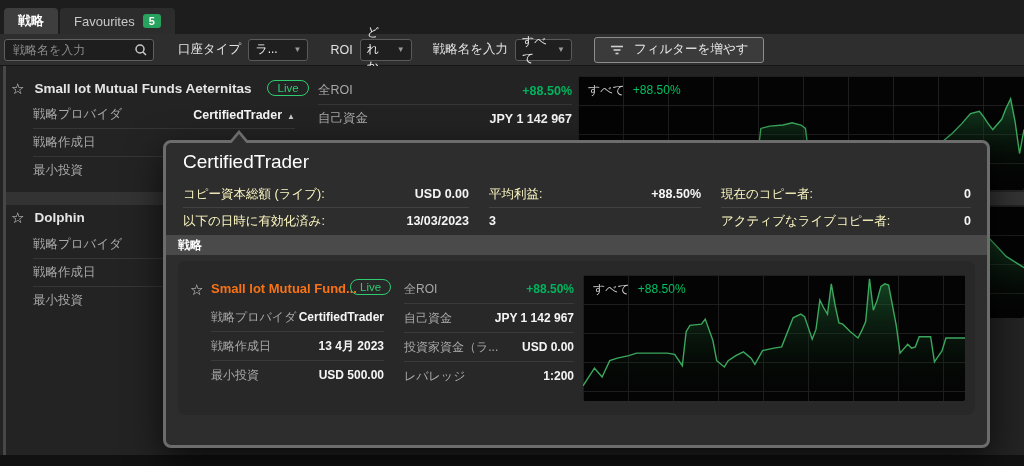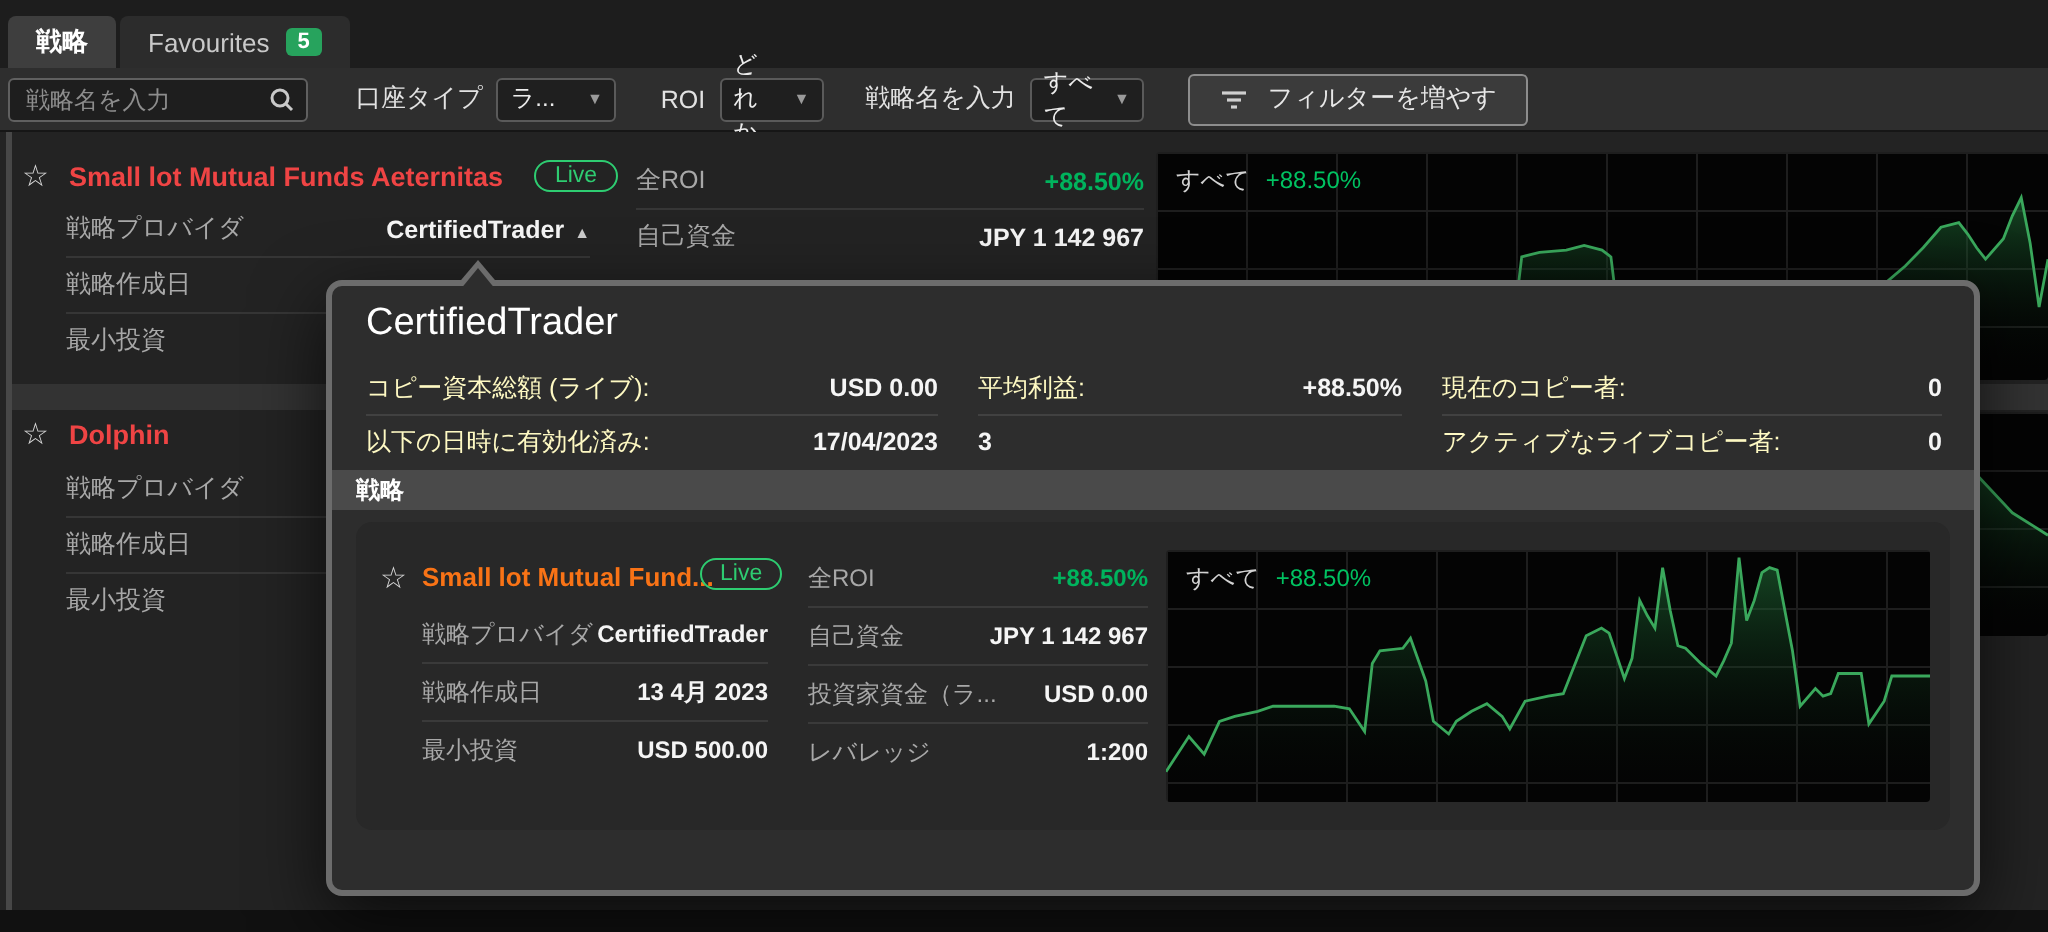--- a/index.html
+++ b/index.html
@@ -31,21 +31,21 @@
                background:#3b3b3b;border:1px solid #8d8d8d;border-radius:3px;color:#e8e8e8;font-size:12.5px;}
 
   
   .main-bg{position:absolute;left:0;top:66px;width:1024px;height:389px;background:#232323;}
   .gutter{position:absolute;left:3px;top:66px;width:3px;height:389px;background:#474747;}
   .row-band{position:absolute;left:6px;top:192px;width:1018px;height:13px;background:#333333;}
   .bottombar{position:absolute;left:0;top:455px;width:1024px;height:11px;background:#111111;}
 
   .strat-head{position:absolute;display:flex;align-items:center;gap:10px;z-index:1;}
   .star{color:#d8d8d8;font-size:15px;line-height:1;}
-  .sname{font-size:13.5px;font-weight:bold;color:#ef4444;}
+  .sname{font-size:13.5px;font-weight:bold;color:#e5e5e5;}
   .live{border:1px solid #2ecc71;color:#2ecc71;border-radius:10px;padding:1px 9px;font-size:11.5px;}
   #r1-head{left:11px;top:80px;} #r1-head .live{margin-left:6px;}
   #r2-head{left:11px;top:210px;}
 
   .kv{display:flex;justify-content:space-between;align-items:center;height:27px;font-size:12.5px;}
   .kv .k{color:#a8a8a8;}
   .kv .v{color:#f5f5f5;font-weight:bold;}
   .kv.sep{border-bottom:1px solid #363636;}
   .arrow-up{color:#cccccc;font-size:8px;margin-left:5px;}
   .pos{color:#00b35d !important;}
@@ -240,21 +240,21 @@
       <div class="kv sep">
         <span class="k">平均利益:</span>
         <span class="v">+88.50%</span>
       </div>
       <div class="kv sep">
         <span class="k">現在のコピー者:</span>
         <span class="v">0</span>
       </div>
       <div class="kv">
         <span class="k">以下の日時に有効化済み:</span>
-        <span class="v">17/04/2023</span>
+        <span class="v">13/03/2023</span>
       </div>
       <div class="kv">
         <span class="v">3</span>
       </div>
       <div class="kv">
         <span class="k">アクティブなライブコピー者:</span>
         <span class="v">0</span>
       </div>
     </div>
 

